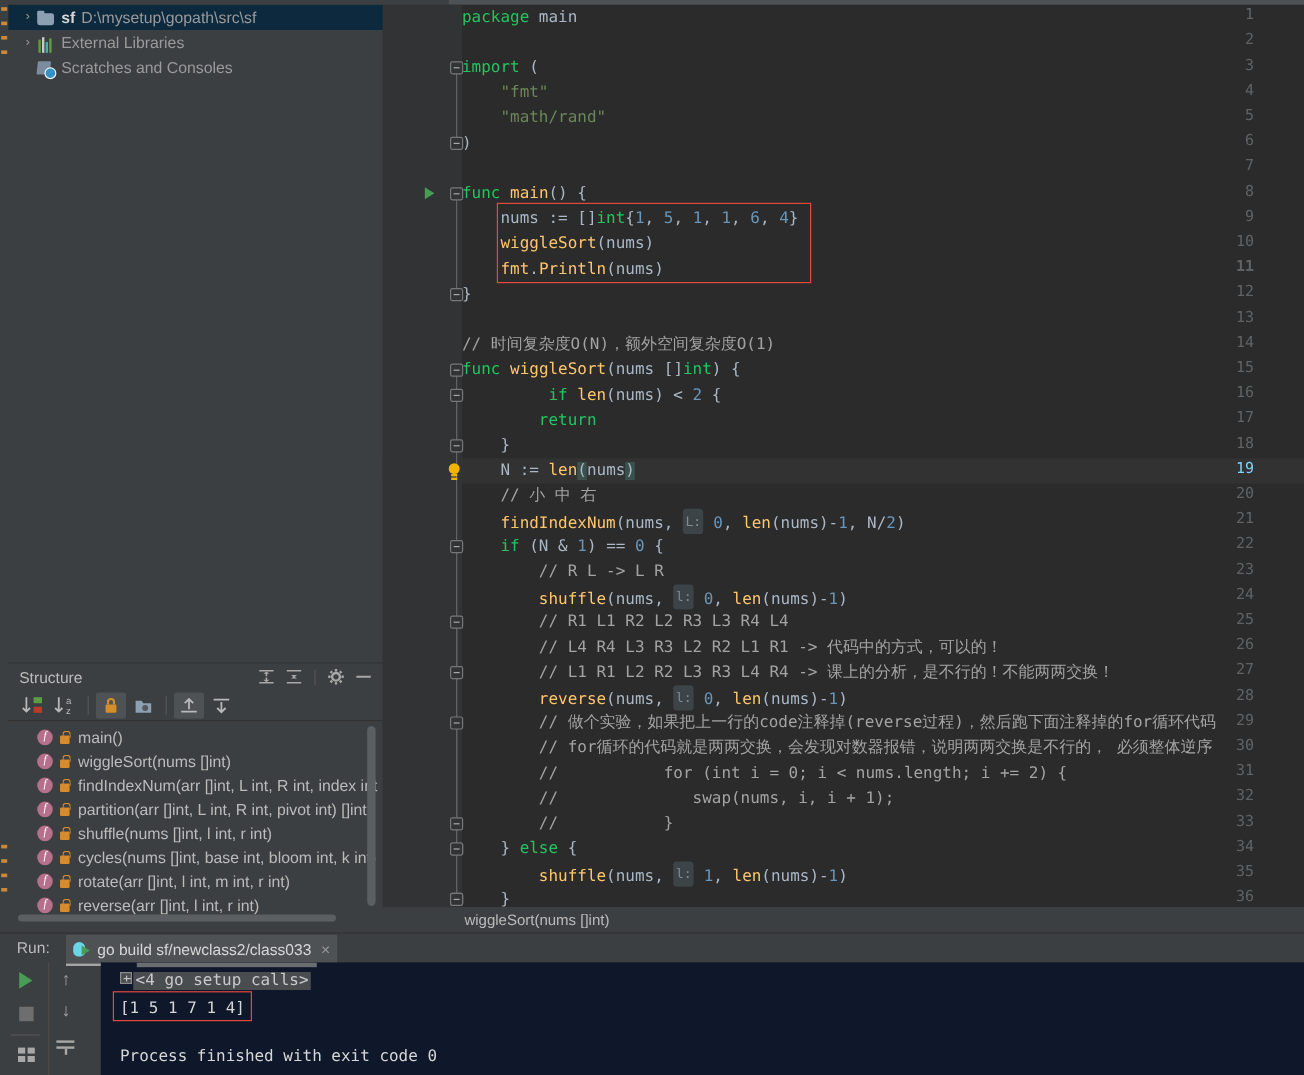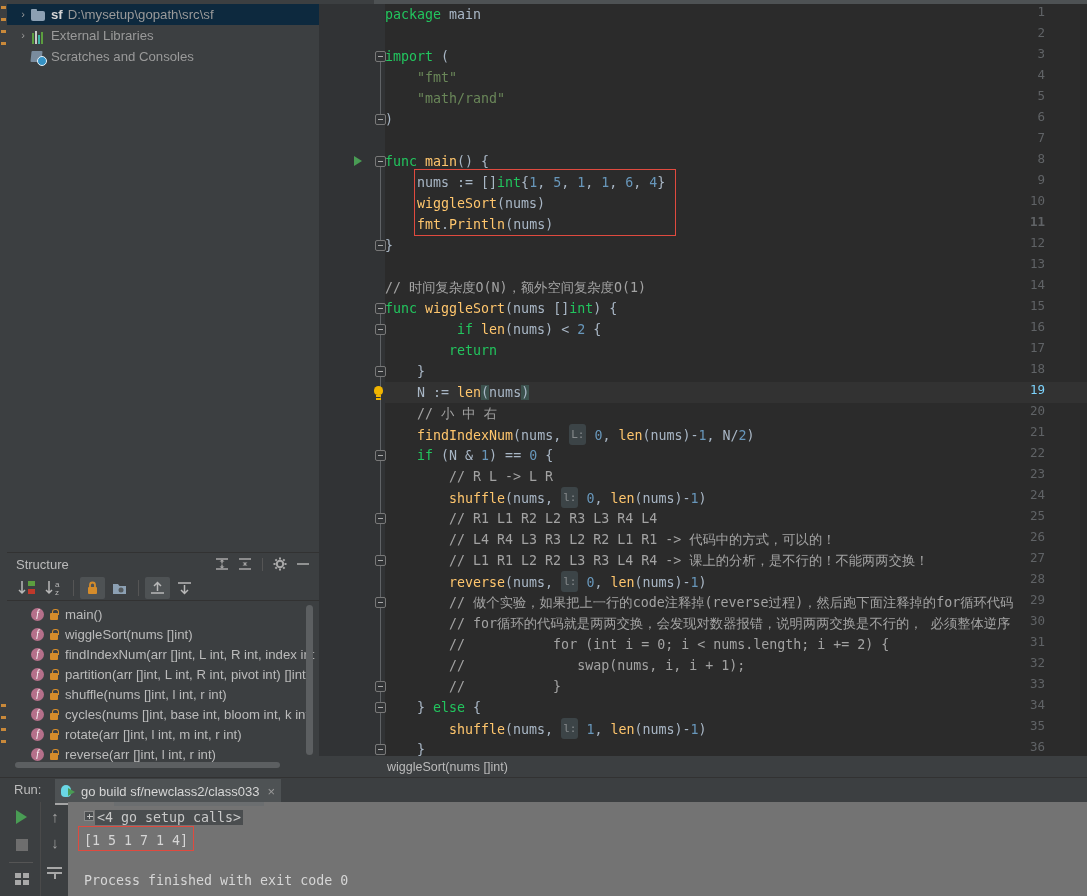--- a/index.html
+++ b/index.html
@@ -265,22 +265,22 @@
     font-size:15px; text-align:center; line-height:24px; }
   .soft-wrap::before {
     content:""; position:absolute; left:4px; top:7px; width:15px; height:2px; background:#a8a8a8;
     box-shadow: 0 5px 0 0 #a8a8a8;
   }
   .soft-wrap::after {
     content:""; position:absolute; left:11px; top:14px; width:2px; height:5px; background:#a8a8a8;
   }
 
   .console {
-    position:absolute; left:68px; top:24px; right:0; height:95px;
-    background:#737373; overflow:hidden;
+    position:absolute; left:84px; top:24px; right:0; height:95px;
+    background:#0f172a; overflow:hidden;
   }
   .cons-line {
     position:absolute; left:16px; font-family:"DejaVu Sans Mono", monospace;
     font-size:13.3px; color:#d6d6d6; white-space:pre;
   }
   .fold-plus {
     display:inline-block; width:10px; height:10px; border:1px solid #8a8a8a;
     position:relative; vertical-align:1px; margin-right:1px; background:#4a4d4f;
   }
   .fold-plus::before {

